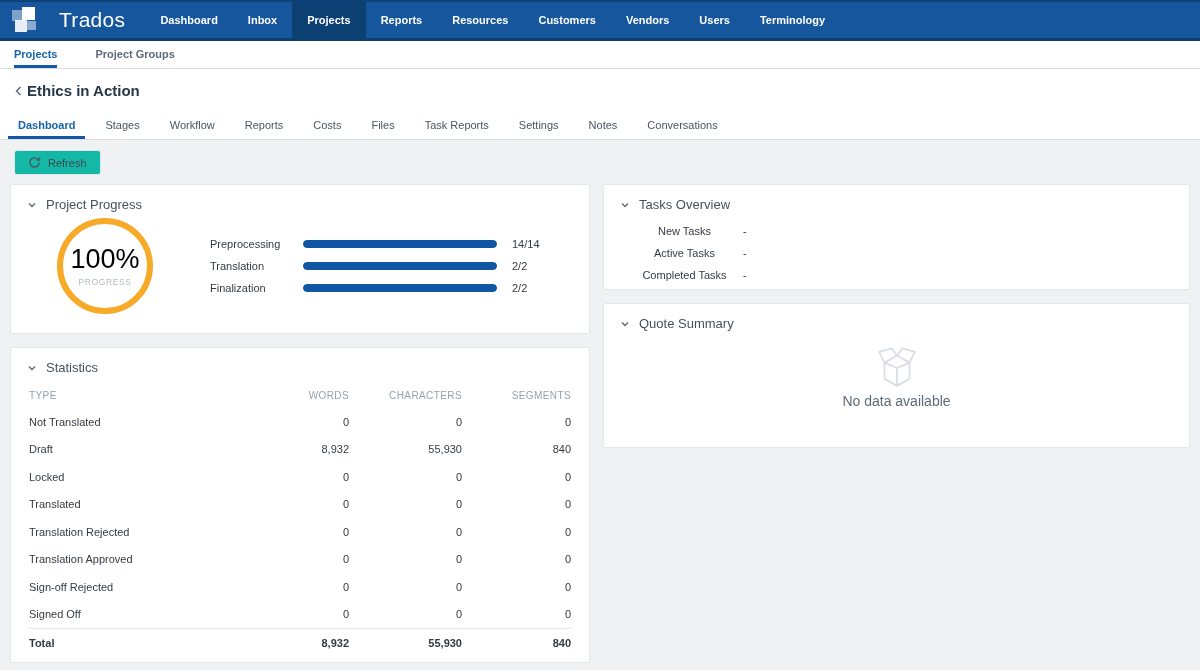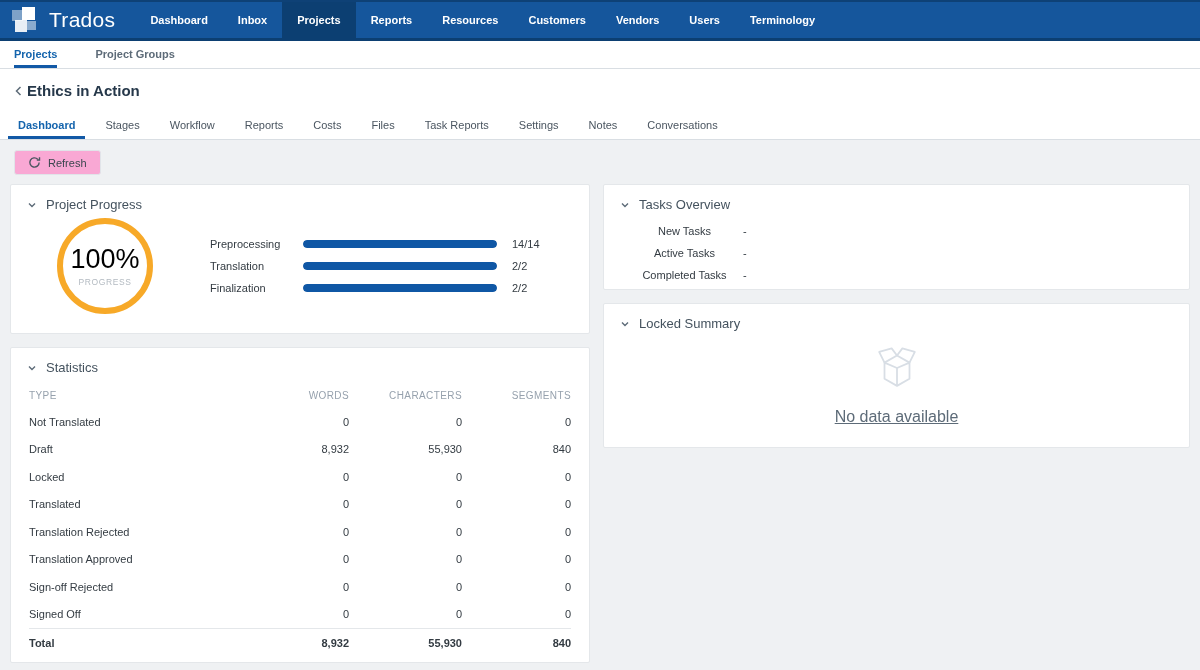--- a/index.html
+++ b/index.html
@@ -2,21 +2,21 @@
 <html><head>
 <meta charset="utf-8">
 <style>
   * { margin:0; padding:0; box-sizing:border-box; }
   html,body { width:1200px; height:670px; overflow:hidden; }
   body { font-family:"Liberation Sans", sans-serif; background:#eff1f3; }
 
   
   .topnav { height:41px; background:#15569c; border-top:2px solid #0e4176;
             border-bottom:3px solid #0c3f72; display:flex; align-items:stretch; }
-  .brand { display:flex; align-items:center; gap:10px; padding:0 12px 0 12px; cursor:pointer; }
+  .brand { display:flex; align-items:center; gap:20px; padding:0 12px 0 12px; cursor:pointer; }
   .logo { position:relative; width:27px; height:27px; }
   .logo span { position:absolute; background:#fff; }
   .logo .sq1 { left:0; top:3px; width:11px; height:11px; opacity:.45; }
   .logo .sq2 { left:10px; top:0; width:13px; height:13px; }
   .logo .sq3 { left:3px; top:13px; width:12px; height:12px; opacity:.9; }
   .logo .sq4 { left:15px; top:14px; width:9px; height:9px; opacity:.5; }
   .brand-name { color:#fff; font-size:21px; font-weight:400; letter-spacing:.3px; }
   .nav-items { display:flex; align-items:stretch; margin-left:8px; }
   .nav-item { display:flex; align-items:center; padding:0 15px; color:#fff;
               font-size:11px; font-weight:700; cursor:pointer; }
@@ -39,21 +39,21 @@
   
   .main-tabs { background:#fff; border-bottom:1px solid #d9dee3; display:flex;
                padding-left:3px; height:28px; }
   .main-tab { display:flex; align-items:center; padding:2px 10px 0 10px; margin:0 5px;
               font-size:11px; color:#4a5560; cursor:pointer;
               border-bottom:3px solid transparent; }
   .main-tab.active { color:#1464ad; font-weight:700; border-bottom-color:#1259a6; }
 
   
   .toolbar { padding:10px 0 0 14px; }
-  .btn-refresh { display:inline-flex; align-items:center; gap:7px; background:#f9a8d4;
+  .btn-refresh { display:inline-flex; align-items:center; gap:7px; background:#14b8a6;
                  border:1px solid #e1e4e9; border-radius:3px; padding:5px 13px;
                  font-size:11px; color:#3c464f; font-family:inherit; cursor:pointer; }
 
   
   .content { display:flex; gap:13px; padding:9px 10px 0 10px; align-items:flex-start; }
   .col-left  { width:580px; flex:none; display:flex; flex-direction:column; gap:13px;align-items:center; }
   .col-right { flex:1; display:flex; flex-direction:column; gap:13px;text-align:center; }
   .panel { background:#fff; border:1px solid #e4e7ea; border-radius:2px; width:100%; }
   .panel-header { display:flex; align-items:center; gap:9px; padding:12px 16px 6px 16px;
                   font-size:13px; color:#44525e; cursor:pointer; }
@@ -83,21 +83,21 @@
 
   
   .panel-tasks { height:106px; }
   .task-rows { padding:2px 16px 0 22px; }
   .task-row { display:flex; align-items:center; height:22px; font-size:11px; color:#333b42; }
   .task-label { width:117px; }
 
   
   .panel-quote { height:145px; }
   .quote-body { display:flex; flex-direction:column; align-items:center; padding-top:6px; }
-  .quote-empty-text { font-size:16px; color:#5d6b78; margin-top:15px;text-decoration:underline; }
+  .quote-empty-text { font-size:14px; color:#5d6b78; margin-top:0; }
 </style>
 </head>
 <body>
 
 <header class="topnav">
   <div class="brand">
     <div class="logo">
       <span class="sq1"></span>
         <span class="sq2"></span>
         <span class="sq3"></span>
@@ -371,21 +371,21 @@
             <span class="task-value">-</span>
           </div>
         </div>
     </section>
 
     <section class="panel panel-quote">
       <div class="panel-header">
         <svg width="10" height="10" viewBox="0 0 10 10">
           <polyline points="2,3.5 5,6.5 8,3.5" fill="none" stroke="#5d6b78" stroke-width="1.4"></polyline>
         </svg>
-        <span>Locked Summary</span>
+        <span>Quote Summary</span>
       </div>
       <div class="quote-body">
         <svg width="58" height="50" viewBox="0 0 64 56" fill="none" stroke="#d8dee5" stroke-width="2" stroke-linejoin="round">
           <path d="M18 22 L32 28 L46 22 L46 40 L32 48 L18 40 Z"></path>
           <path d="M32 28 L32 48"></path>
           <path d="M18 22 L12 10 L26 6 L32 14 Z"></path>
           <path d="M46 22 L52 10 L38 6 L32 14 Z"></path>
         </svg>
         <span class="quote-empty-text">No data available</span>
       </div>

